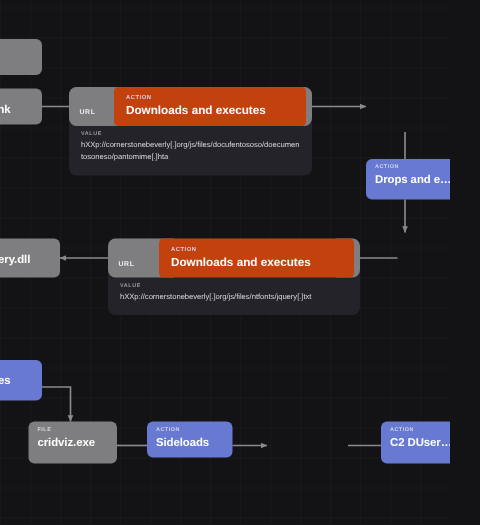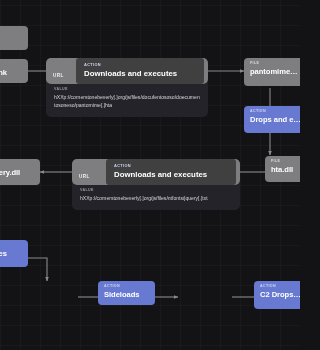--- a/index.html
+++ b/index.html
@@ -110,21 +110,21 @@
     position: absolute;
     top: 0;
     width: 16px; height: 26px;
     background: #7e7e80;
     border-radius: 0 5px 5px 0;
   }
   .urlcard .inlineaction {
     position: absolute;
     top: 0;
     height: 26px;
-    background: #404040;
+    background: #c2410c;
     border-radius: 3px;
     padding: 4px 8px 0 8px;
     z-index: 2;
   }
   .urlcard .inlineaction .kind {
     display: block;
     font-size: 3.9px;
     font-weight: 700;
     letter-spacing: 0.35px;
     color: #cdd4f2;
@@ -212,34 +212,26 @@
         <span class="kind">ACTION</span>
         <span class="label">Downloads and executes</span>
       </div>
     </div>
     <div class="valueblock">
       <span class="kind">VALUE</span>
       <span class="val">hXXp://cornerstonebeverly[.]org/js/files/docufentososo/doecumentosoneso/pantomime[.]hta</span>
     </div>
   </div>
 
-  <div class="node file" style="left:244px; top:58px; width:66px; height:28px;">
-    <span class="kind">FILE</span>
-    <span class="label">pantomime…</span>
-  </div>
 
   <div class="node action" style="left:244px; top:106px; width:66px; height:27px;">
     <span class="kind">ACTION</span>
     <span class="label">Drops and e…</span>
   </div>
 
-  <div class="node file" style="left:265px; top:156px; width:45px; height:26px;">
-    <span class="kind">FILE</span>
-    <span class="label">hta.dll</span>
-  </div>
 
   <div class="urlcard" style="left:72px; top:159px; width:168px;">
     <div class="headrow">
       <div class="urltab">
         <span class="kind">URL</span>
       </div>
       <div class="endtab" style="right:0;"></div>
       <div class="inlineaction" style="left:34px; width:130px;">
         <span class="kind">ACTION</span>
         <span class="label">Downloads and executes</span>
@@ -254,25 +246,29 @@
   <div class="node file" style="left:-24px; top:159px; width:64px; height:26px;">
     <span class="kind">FILE</span>
     <span class="label">…query.dll</span>
   </div>
 
   <div class="node action" style="left:-22px; top:240px; width:50px; height:27px;">
     <span class="kind" style="visibility:hidden;">ACTION</span>
     <span class="label">…utes</span>
   </div>
 
+  <div class="node file" style="left:19px; top:281px; width:59px; height:28px;">
+    <span class="kind">FILE</span>
+    <span class="label">cridviz.exe</span>
+  </div>
 
   <div class="node action" style="left:98px; top:281px; width:57px; height:24px;">
     <span class="kind">ACTION</span>
     <span class="label">Sideloads</span>
   </div>
 
 
   <div class="node action" style="left:254px; top:281px; width:56px; height:28px;">
     <span class="kind">ACTION</span>
-    <span class="label">C2 Drops…</span>
+    <span class="label">C2 DUser…</span>
   </div>
 
 </div>
 
 </body></html>

